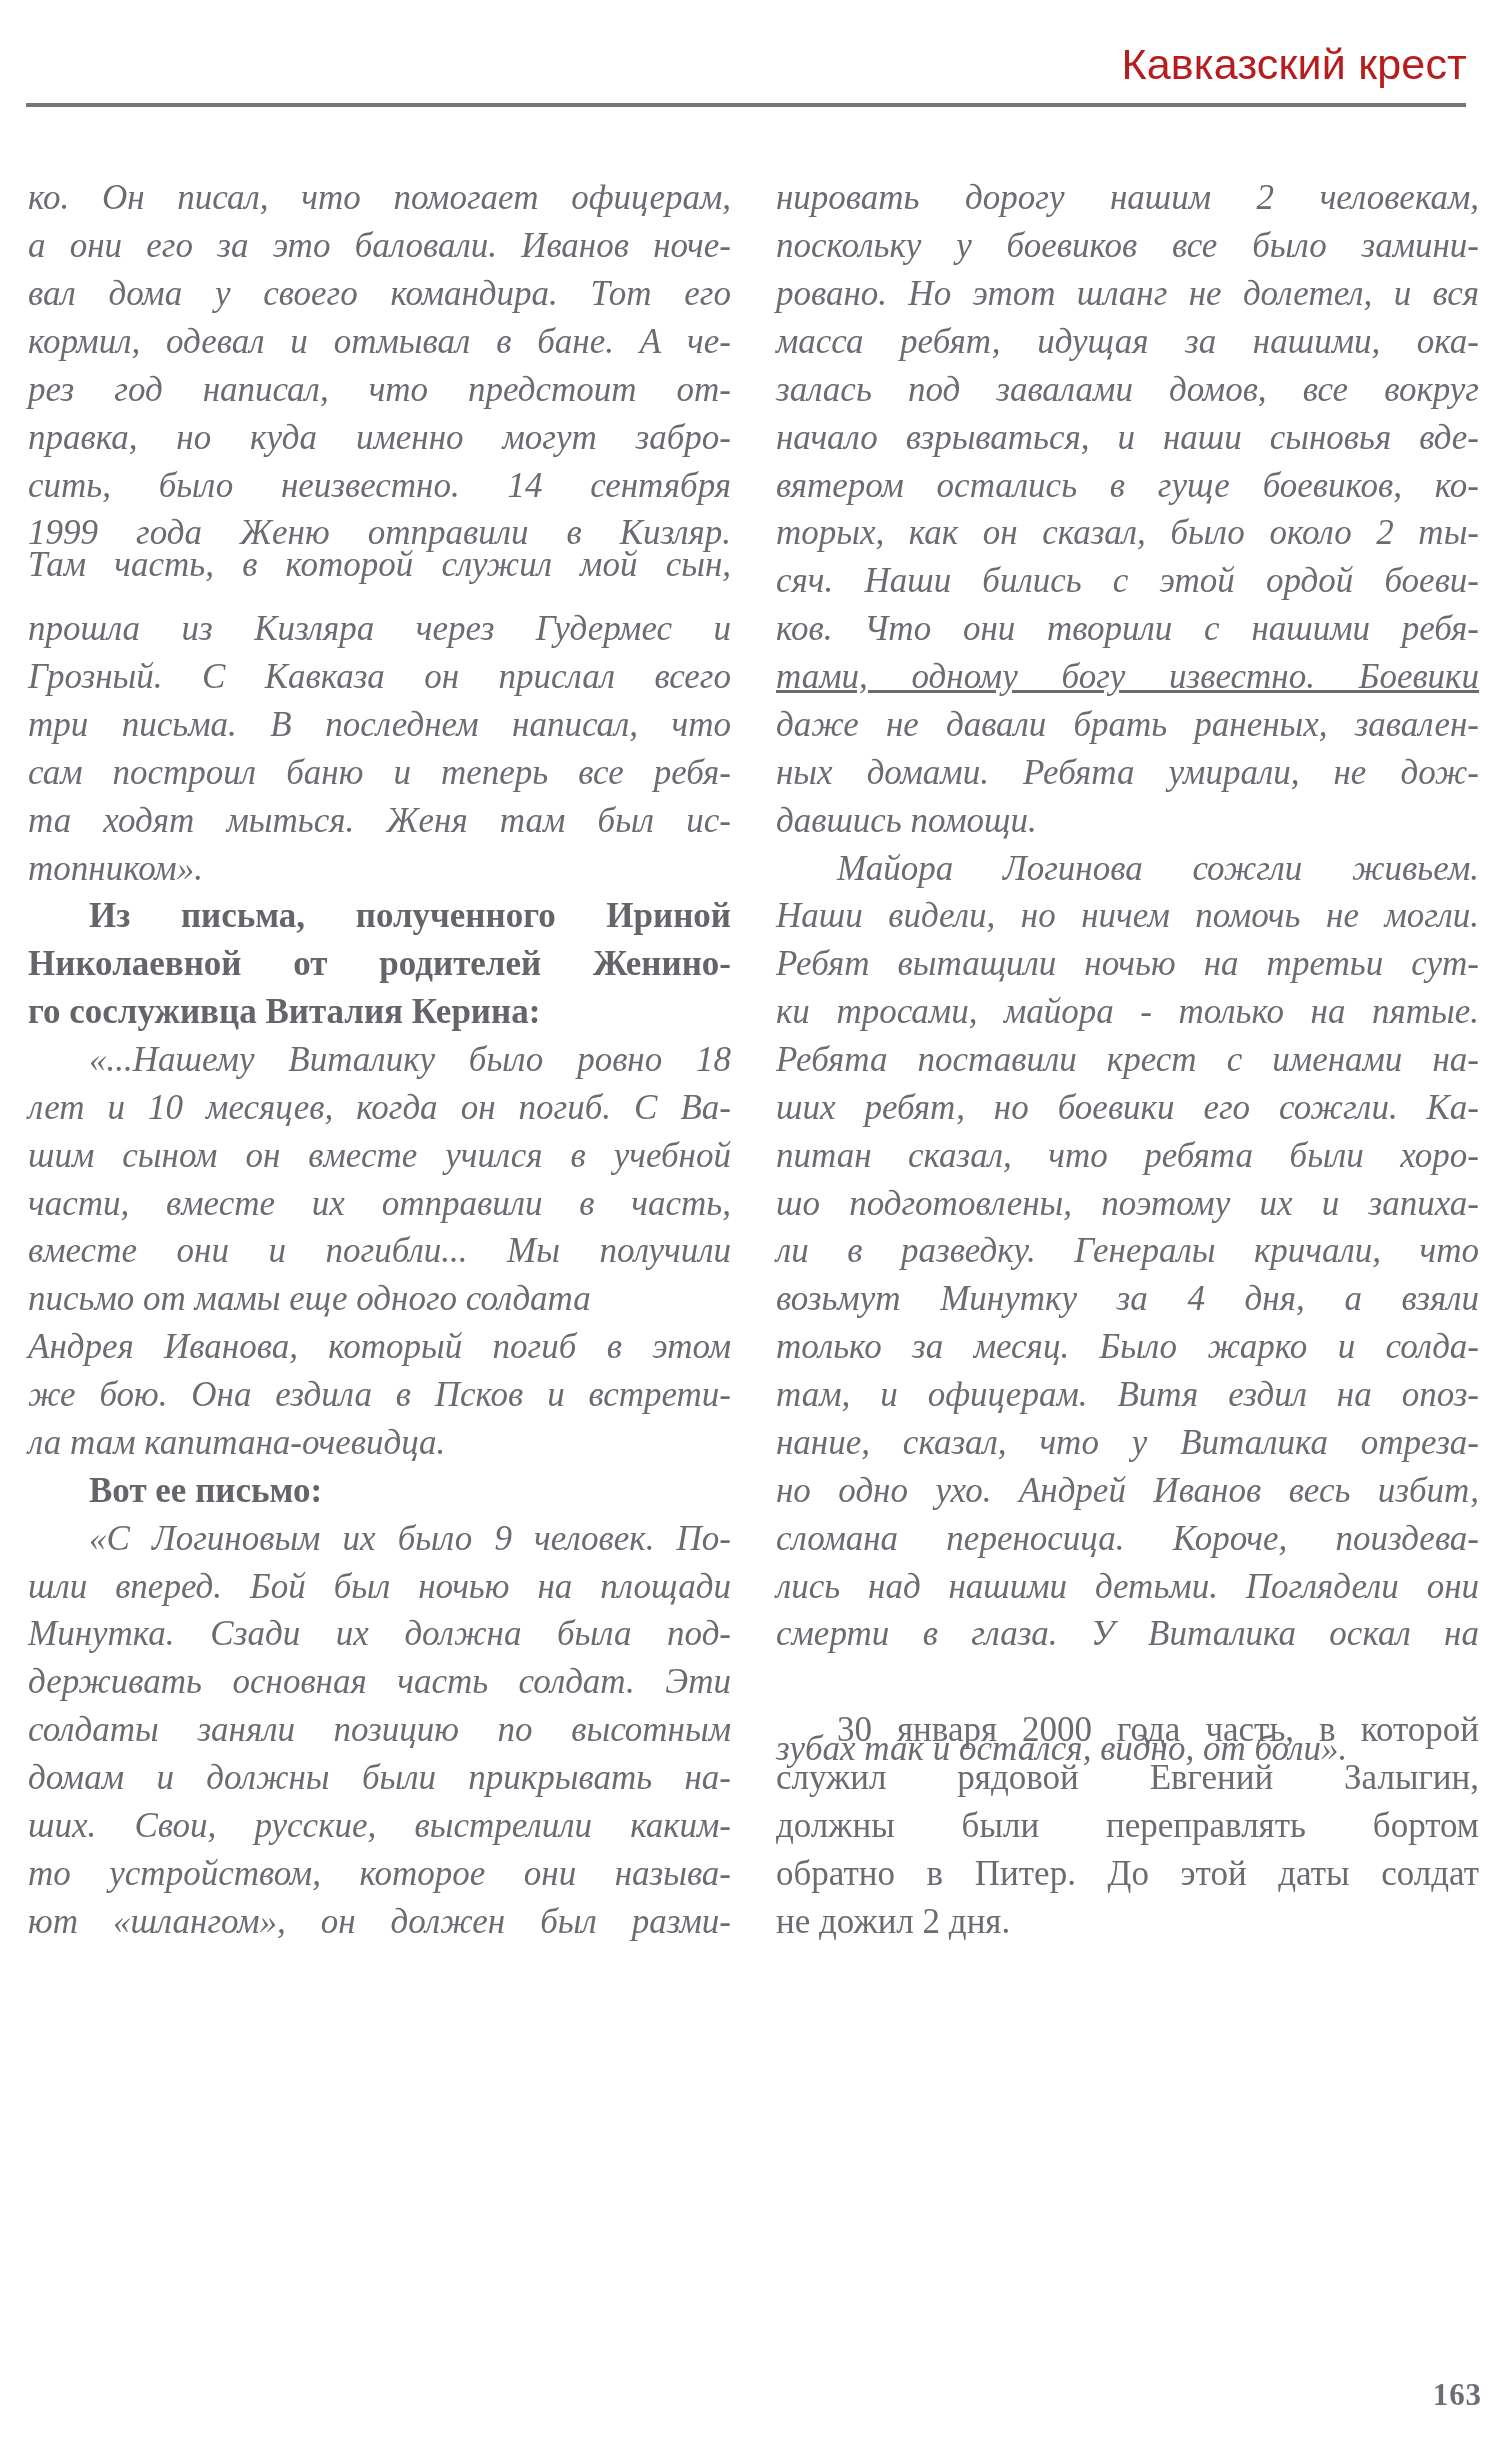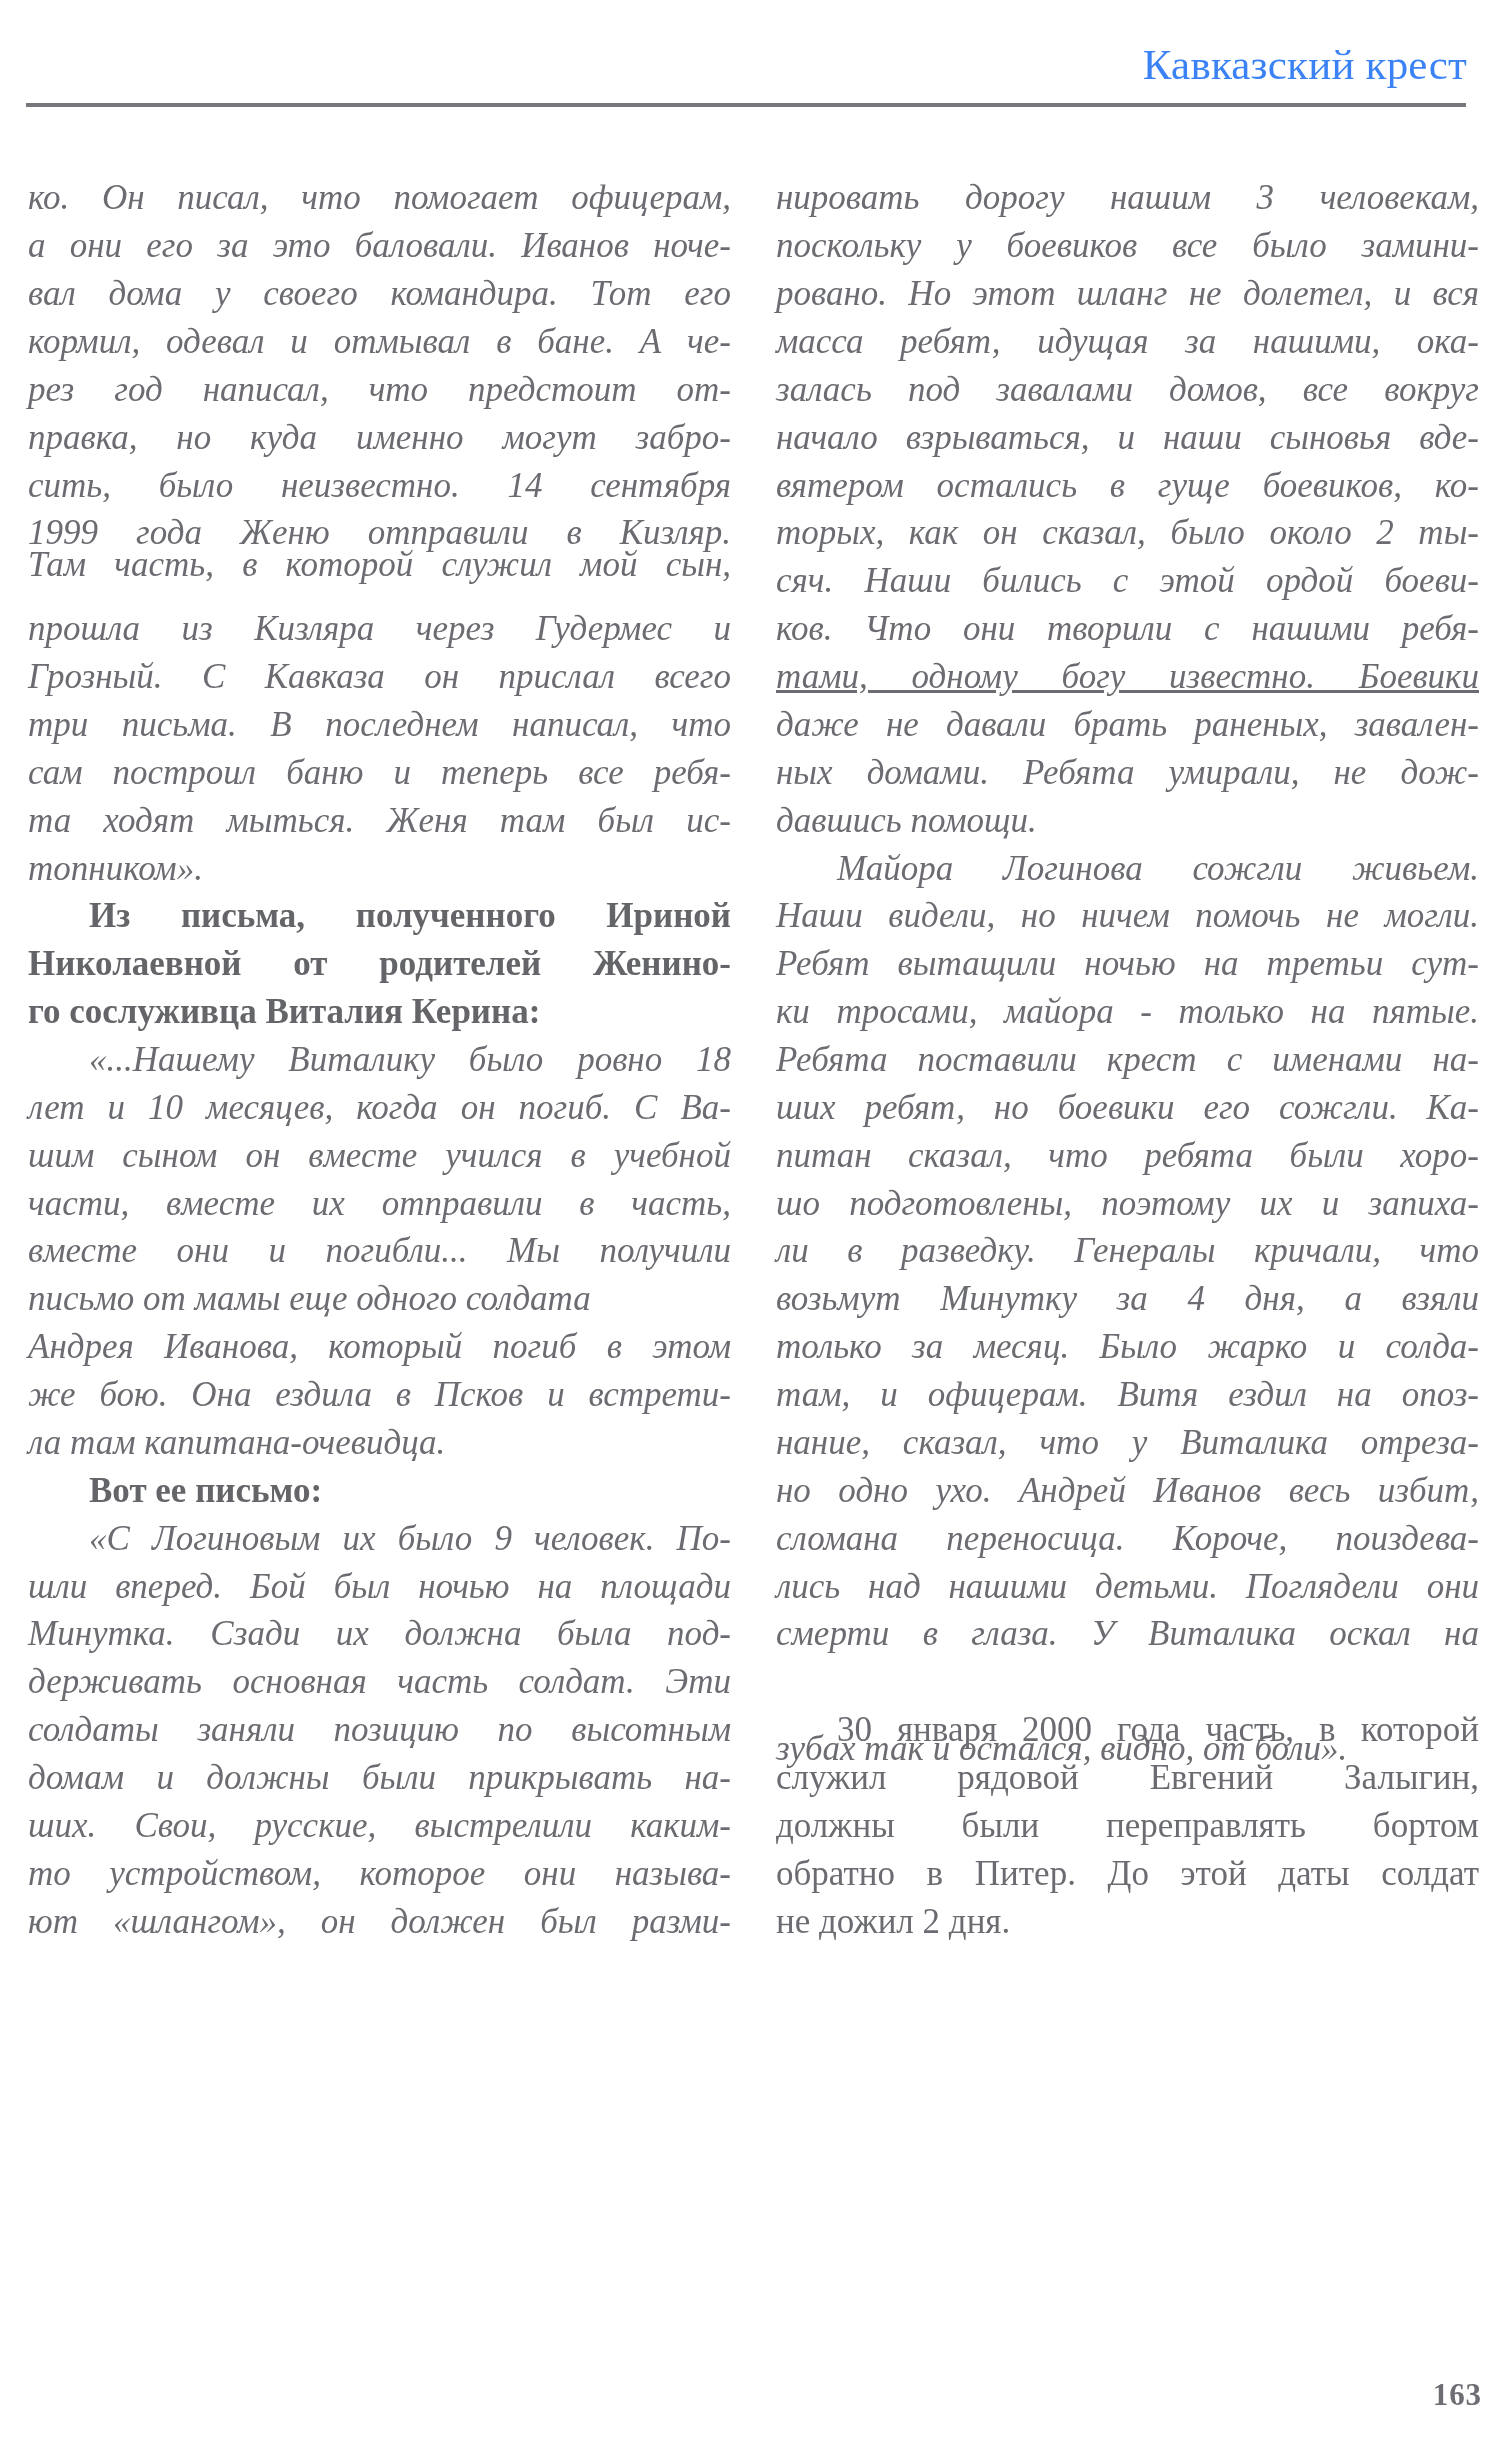--- a/index.html
+++ b/index.html
@@ -1,21 +1,21 @@
 <!DOCTYPE html>
 <html style="font-size:15px"><head>
 <meta charset="utf-8">
 <style>
   html, body { margin: 0; padding: 0; background: #ffffff; }
   body { width: 1508px; height: 2450px; position: relative; overflow: hidden; }
   .page { position: absolute; left: 0; top: 0; width: 1508px; height: 2450px; background: #fff; }
   .running-head {
     position: absolute; right: 41px; top: 38px;
-    font-family: Liberation Serif, serif;
-    font-size: 43px; line-height: 53px; color: #3b82f6;
+    font-family: Liberation Sans, sans-serif;
+    font-size: 43px; line-height: 53px; color: #b91c1c;
     letter-spacing: 0.2px; white-space: nowrap;
   }
   .head-rule {
     position: absolute; left: 26px; top: 103px; width: 1440px; height: 3.8px;
     background: #76777b;
   }
   .column { position: absolute; top: 0; }
   .col-left { left: 28px; width: 703px; }
   .col-right { left: 776px; width: 703px; }
   .line {
@@ -77,21 +77,21 @@
       <div class="line italic" style="top: 1563px;">шли вперед. Бой был ночью на площади</div>
       <div class="line italic" style="top: 1610px;">Минутка. Сзади их должна была под-</div>
       <div class="line italic" style="top: 1658px;">держивать основная часть солдат. Эти</div>
       <div class="line italic" style="top: 1706px;">солдаты заняли позицию по высотным</div>
       <div class="line italic" style="top: 1754px;">домам и должны были прикрывать на-</div>
       <div class="line italic" style="top: 1802px;">ших. Свои, русские, выстрелили каким-</div>
       <div class="line italic" style="top: 1850px;">то устройством, которое они называ-</div>
       <div class="line italic" style="top: 1898px;">ют «шлангом», он должен был разми-</div>
     </div>
   <div class="column col-right">
-      <div class="line italic" style="top: 174px;">нировать дорогу нашим 3 человекам,</div>
+      <div class="line italic" style="top: 174px;">нировать дорогу нашим 2 человекам,</div>
       <div class="line italic" style="top: 222px;">поскольку у боевиков все было замини-</div>
       <div class="line italic" style="top: 270px;">ровано. Но этот шланг не долетел, и вся</div>
       <div class="line italic" style="top: 318px;">масса ребят, идущая за нашими, ока-</div>
       <div class="line italic" style="top: 366px;">залась под завалами домов, все вокруг</div>
       <div class="line italic" style="top: 414px;">начало взрываться, и наши сыновья вде-</div>
       <div class="line italic" style="top: 462px;">вятером остались в гуще боевиков, ко-</div>
       <div class="line italic" style="top: 509px;">торых, как он сказал, было около 2 ты-</div>
       <div class="line italic" style="top: 557px;">сяч. Наши бились с этой ордой боеви-</div>
       <div class="line italic" style="top: 605px;">ков. Что они творили с нашими ребя-</div>
       <div class="line italic" style="top: 653px; text-decoration: underline;">тами, одному богу известно. Боевики</div>

